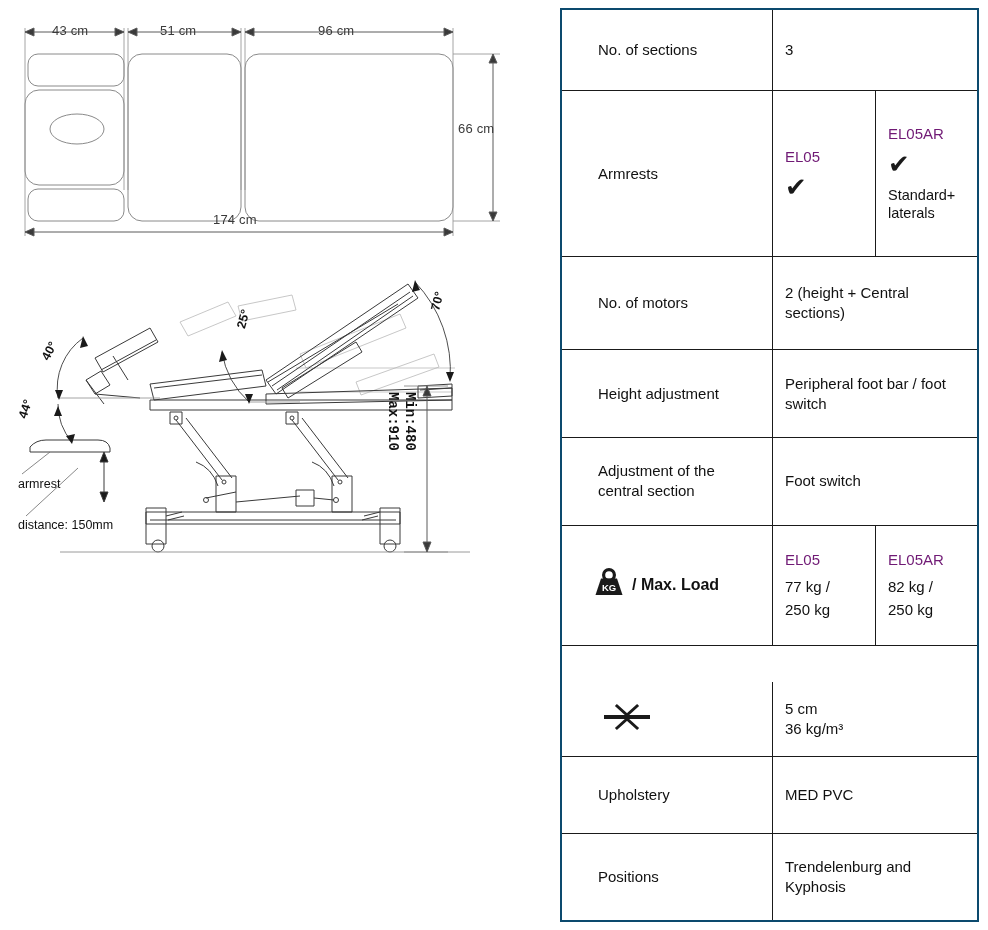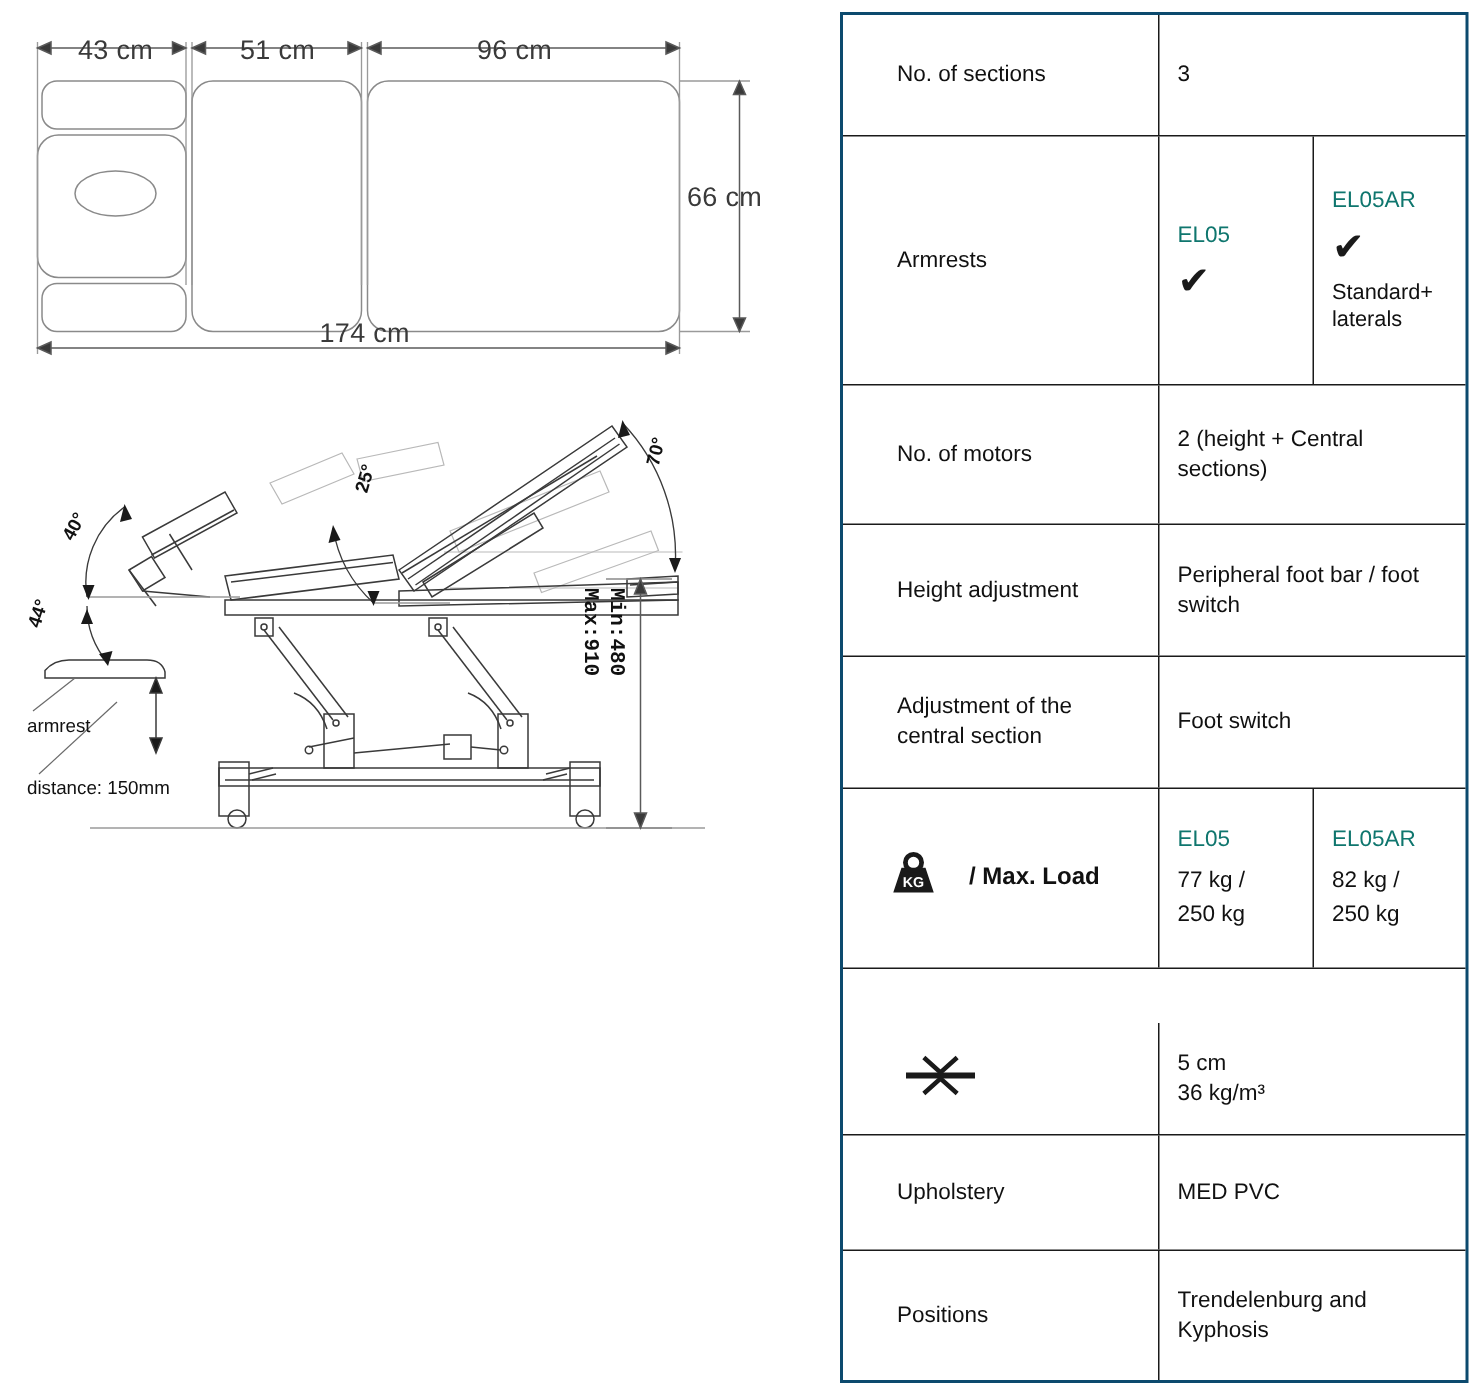--- a/index.html
+++ b/index.html
@@ -13,21 +13,21 @@
   #page { position: relative; width: 988px; height: 930px; }
 
   
   #drawings { position: absolute; left: 0; top: 0; width: 545px; height: 930px; }
   #topview  { position: absolute; left: 0; top: 0;   width: 545px; height: 258px; }
   #sideview { position: absolute; left: 0; top: 262px; width: 545px; height: 300px; }
 
   .dimlabel {
     position: absolute;
     font-family: "Liberation Sans", sans-serif;
-    font-size: 18px;
+    font-size: 13px;
     color: #3a3a3a;
     white-space: nowrap;
     letter-spacing: .2px;
   }
   .anglabel {
     position: absolute;
     font-family: "Liberation Sans", sans-serif;
     font-size: 12.5px;
     font-weight: 600;
     color: #111;
@@ -82,30 +82,30 @@
   .split { display: flex; flex: 1 1 auto; }
   .subcell {
     flex: 1 1 50%;
     padding: 12px 12px;
     display: flex; flex-direction: column;
     justify-content: center;
     gap: 9px;
     font-size: 15px;
   }
   .subcell + .subcell { border-left: 1.6px solid #1a1a1a; }
-  .sub-title { font-size: 15px; color: #0f766e; }
+  .sub-title { font-size: 15px; color: #701a75; }
   .sub-note  { font-size: 14.5px; color: #111; line-height: 1.3; }
   .sub-line  { font-size: 15px; color: #111; line-height: 1.35; }
   .check { display: block; }
   .iconcell {
     width: 211px; flex: 0 0 211px;
     border-right: 1.6px solid #1a1a1a;
     display: flex; align-items: center;
     padding: 8px 10px 8px 30px;
-    gap: 20px;
+    gap: 6px;
   }
   .iconcell .lbl { font-size: 16px; font-weight: 700; color: #111; }
   .r-sections { height: 85px; }
   .r-armrests { height: 173px; }
   .r-motors   { height: 97px; }
   .r-height   { height: 92px; }
   .r-central  { height: 91px; }
   .r-load     { height: 126px; }
   .r-thick    { height: 78px; margin-top: 36px; }
   .r-uph      { height: 80px; }

